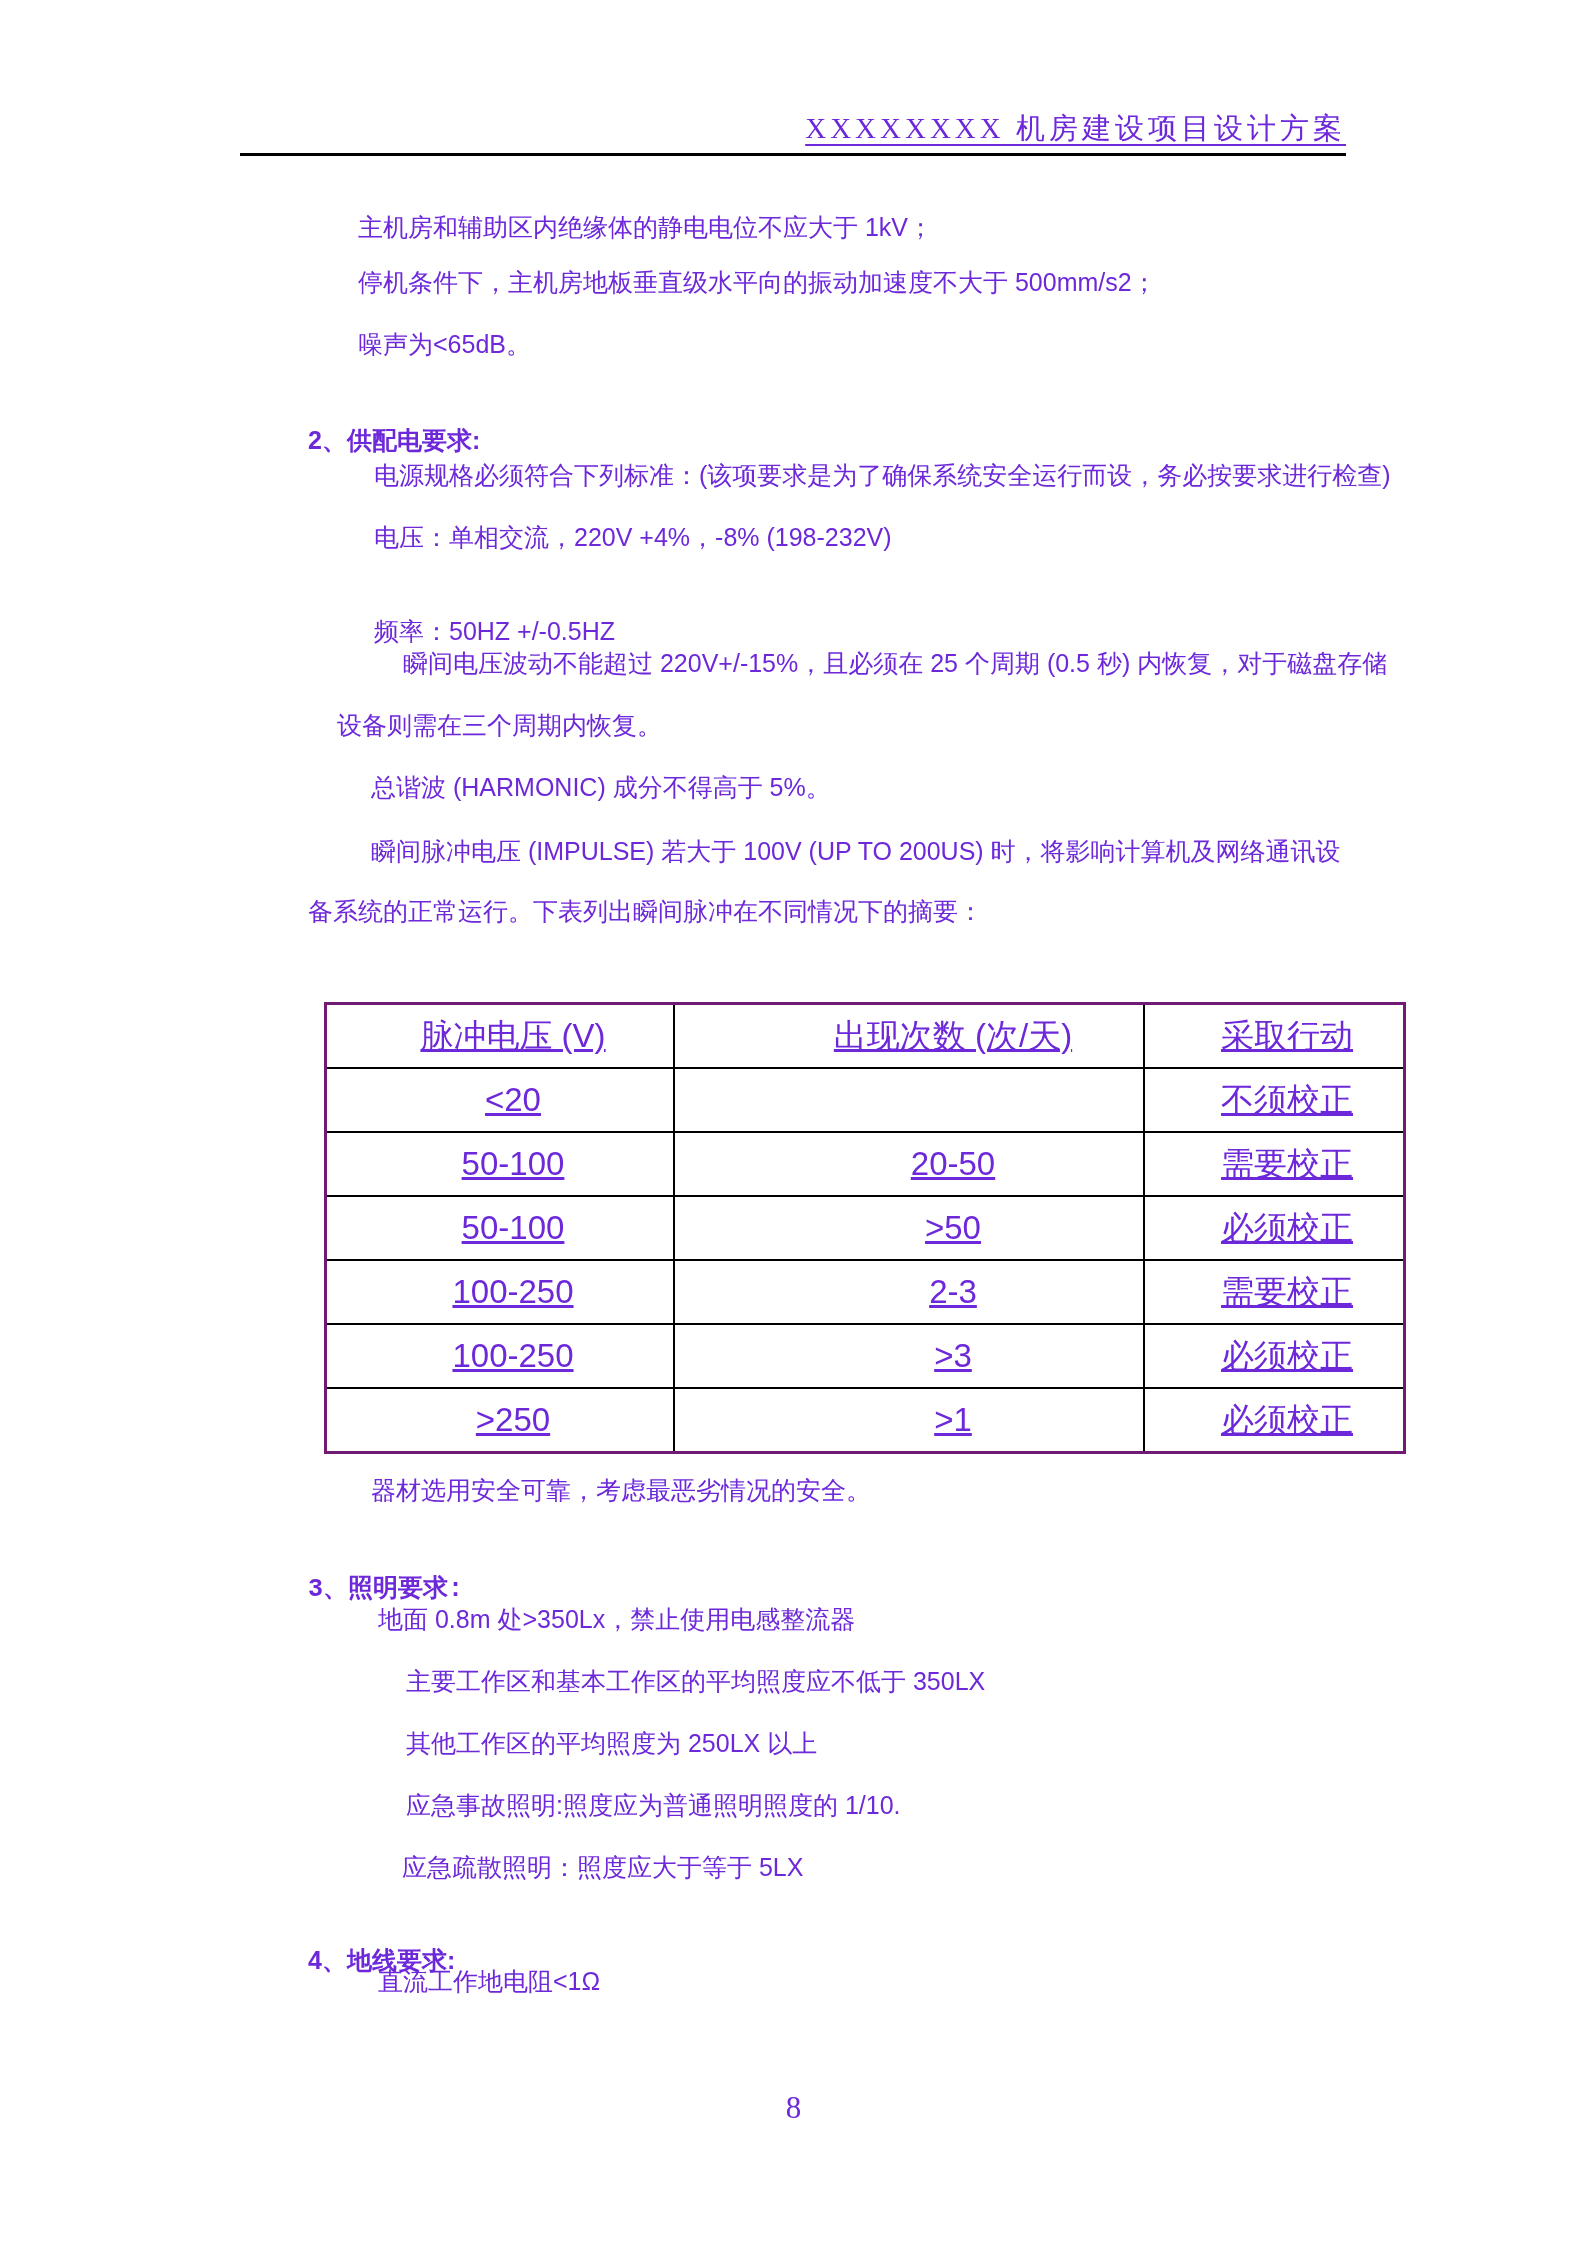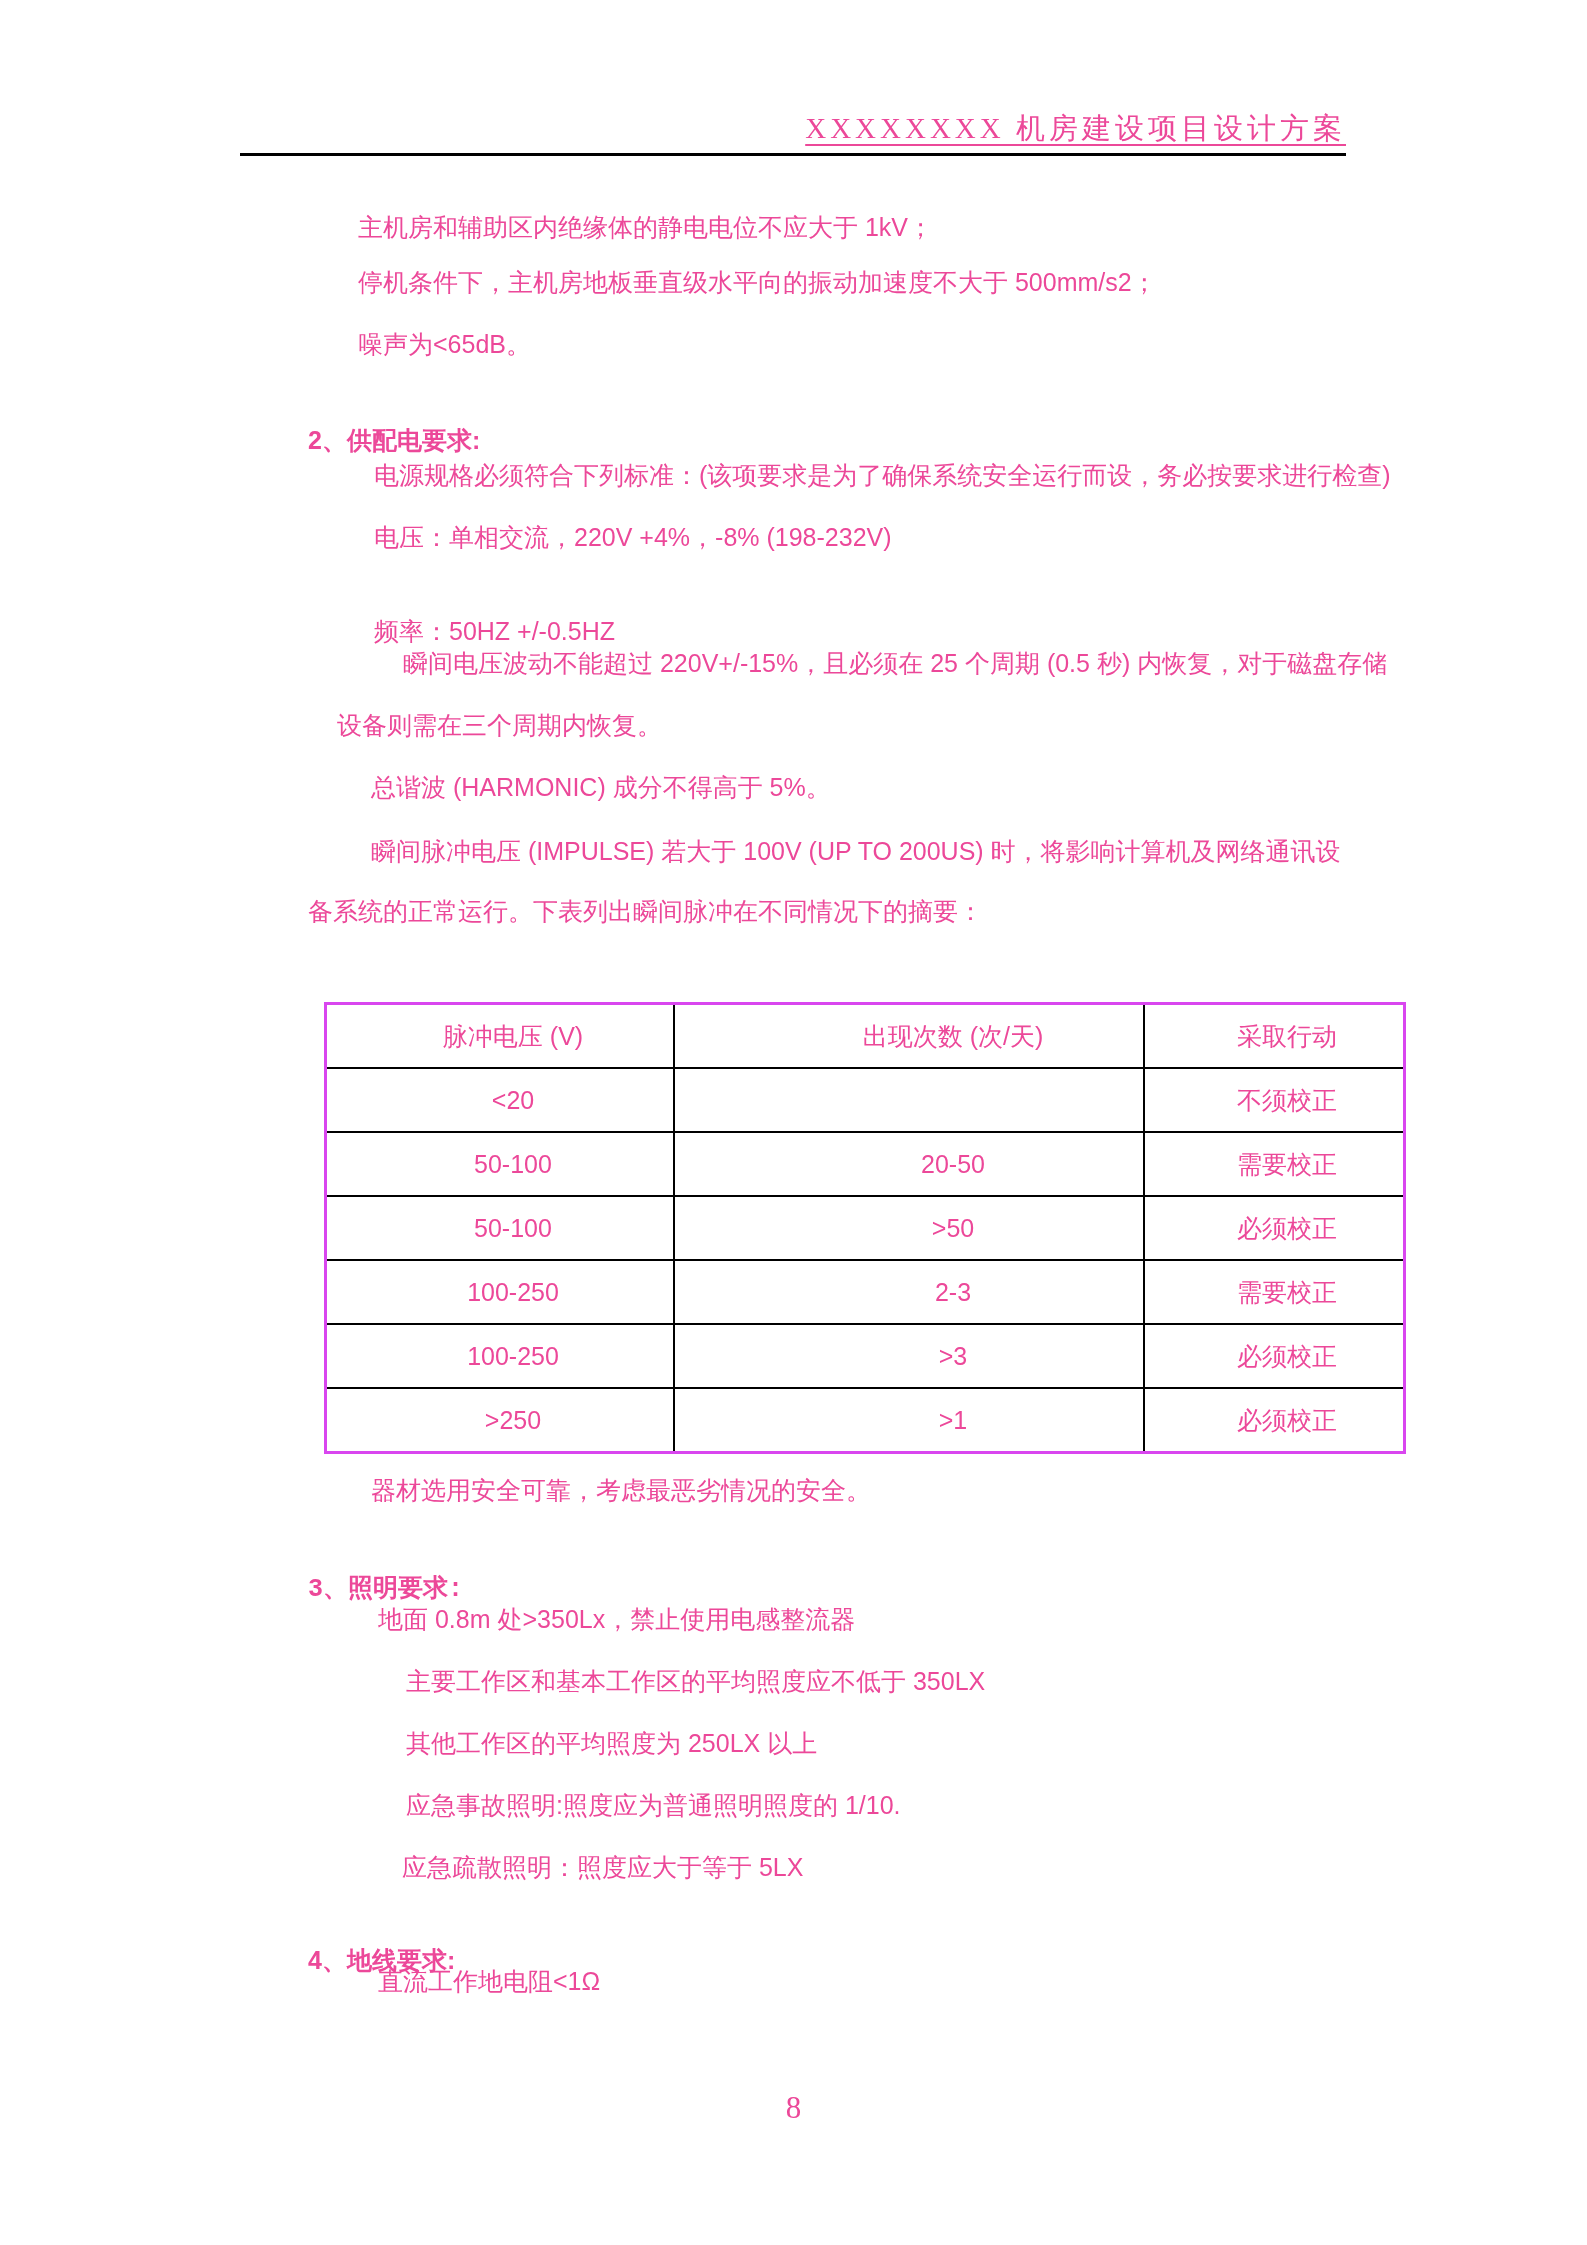--- a/index.html
+++ b/index.html
@@ -2,21 +2,21 @@
 <html><head>
 <meta charset="utf-8">
 <style>
   html, body { margin: 0; padding: 0; background: #888; }
   .page {
     position: relative;
     width: 1587px;
     height: 2245px;
     background: #ffffff;
     font-family: "Liberation Sans", "DejaVu Sans", sans-serif;
-    color: #ec4899;
+    color: #6d28d9;
     overflow: hidden;
   }
   
   .header-title {
     position: absolute;
     top: 108px;
     right: 241px;
     font-family: "Liberation Serif", "DejaVu Serif", serif;
     font-size: 29px;
     line-height: 40px;
@@ -62,23 +62,24 @@
   .l16 { top: 1788px; left: 406px; }
   .l17 { top: 1850px; left: 402px; }
   .h4  { top: 1910px; left: 308px; }
   .l18 { top: 1964px; left: 378px; }
   
   .impulse-table {
     position: absolute;
     top: 1002px;
     left: 324px;
     border-collapse: collapse;
-    border: 3px solid #d946ef;
+    border: 3px solid #701a75;
     table-layout: fixed;
-    font-size: 25px;
+    font-size: 33px;
+    text-decoration: underline;
   }
   .impulse-table th, .impulse-table td {
     border: 2px solid #000000;
     height: 62px;
     text-align: center;
     vertical-align: middle;
     font-weight: 400;
     padding: 0;
   }
   .impulse-table .c1 { width: 320px; padding-left: 26px; }

